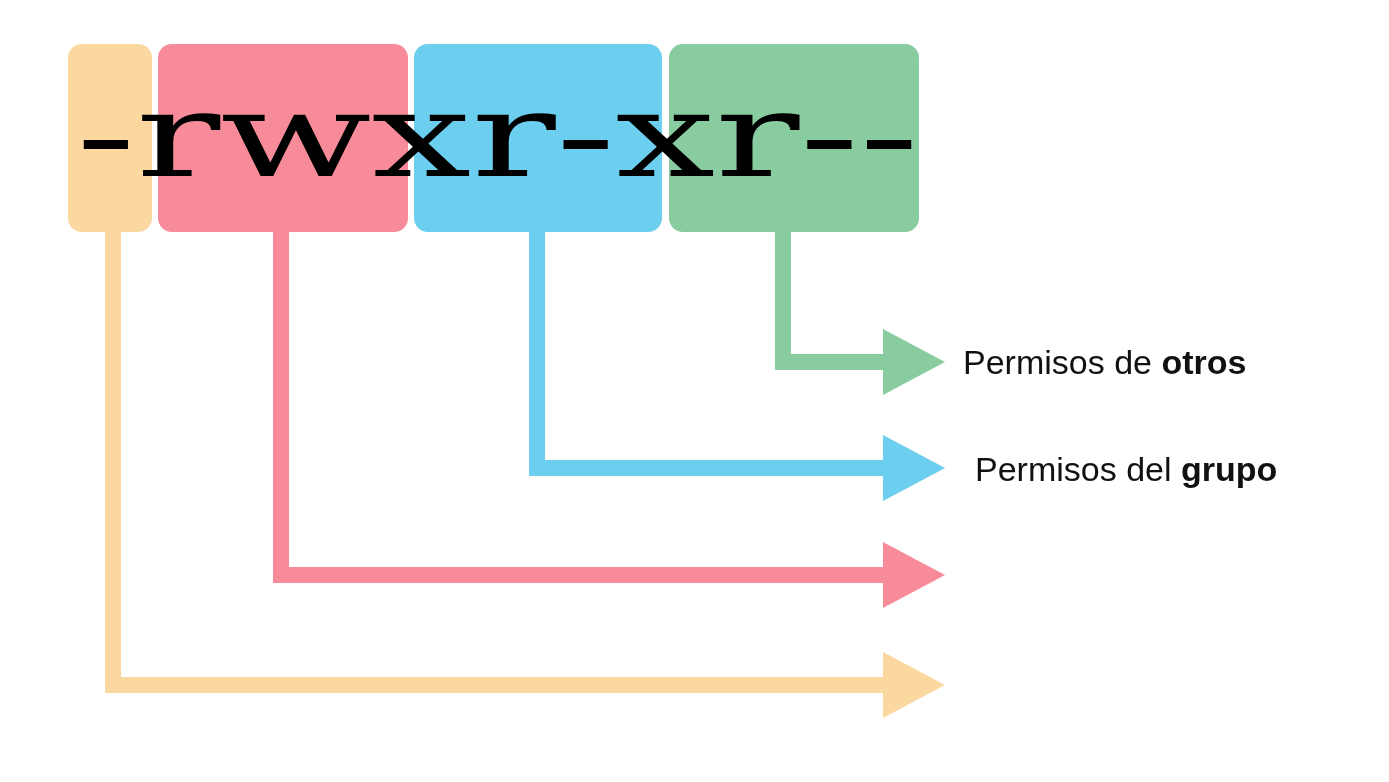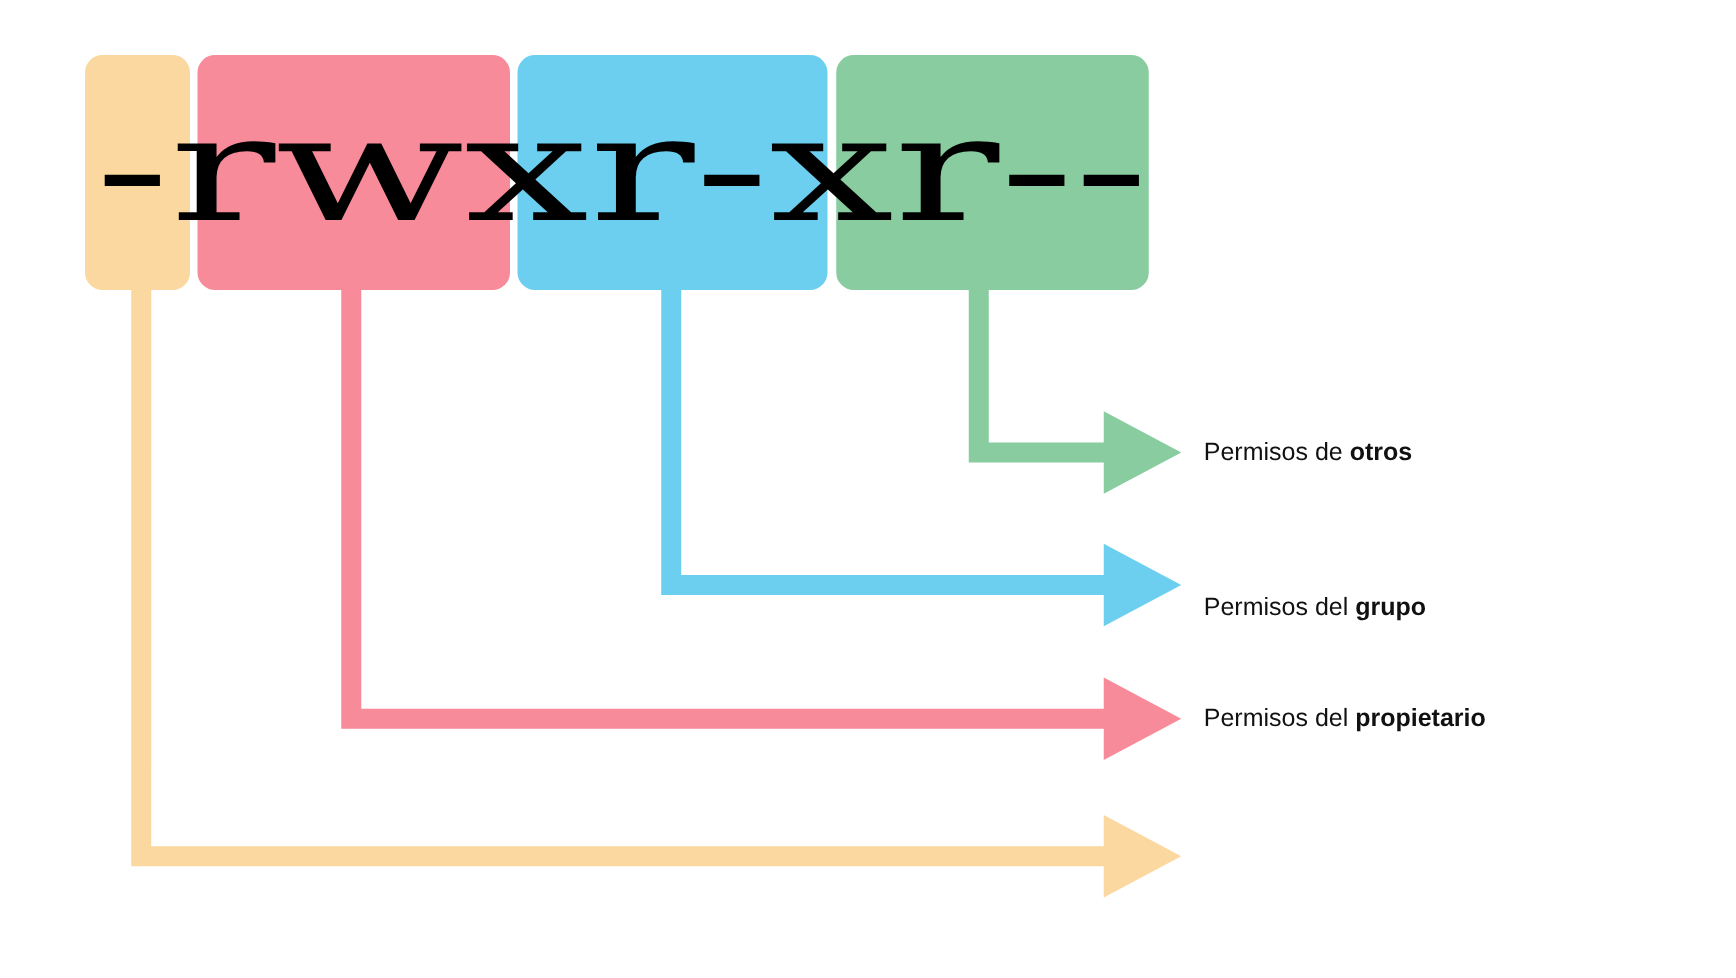--- a/index.html
+++ b/index.html
@@ -57,21 +57,21 @@
     position: absolute;
     left: 0; top: 0;
     width: 1389px;
     height: 782px;
   }
 
   
   .label {
     position: absolute;
     left: 963px;
-    font-size: 20px;
+    font-size: 34px;
     color: #111111;
     white-space: nowrap;
     line-height: 1;
     transform: translateY(-50%);
   }
   .label b { font-weight: bold; }
 </style>
 </head>
 <body>
 
@@ -106,22 +106,19 @@
     <g>
       <path d="M 113 224 L 113 685 L 886 685" fill="none" stroke="#FBD8A0" stroke-width="16"></path>
       <polygon points="883,652 945,685 883,718" fill="#FBD8A0"></polygon>
     </g>
   </svg>
 
   <div class="label" style="top:362px;">
     <span>Permisos de </span><b>otros</b><span></span>
   </div>
 
-  <div class="label" style="top:486px;">
+  <div class="label" style="top:469px;margin-left:12px;">
     <span>Permisos del </span><b>grupo</b><span></span>
   </div>
 
-  <div class="label" style="top:575px;">
-    <span>Permisos del </span><b>propietario</b><span></span>
-  </div>
 
 
 </div>
 
 </body></html>

